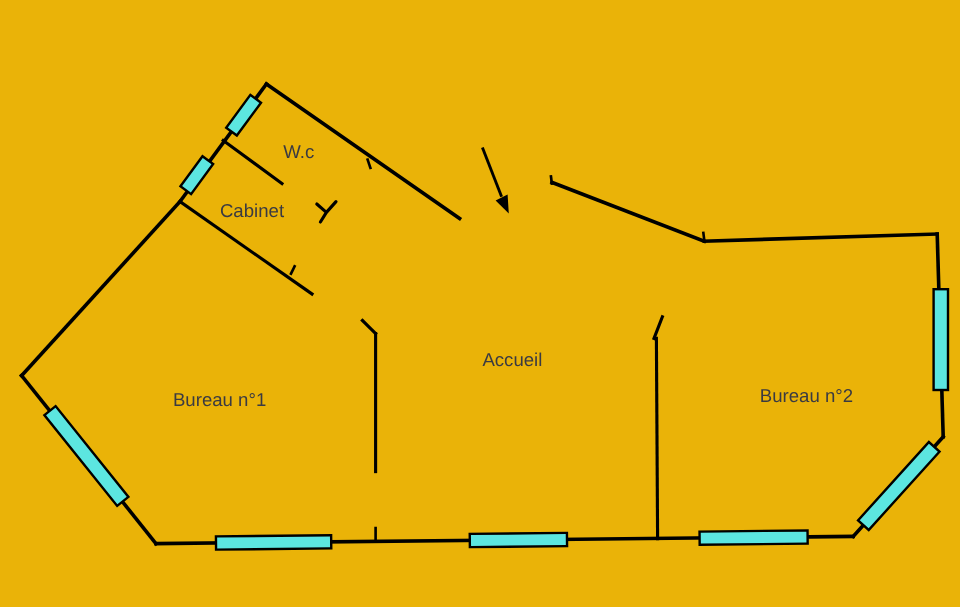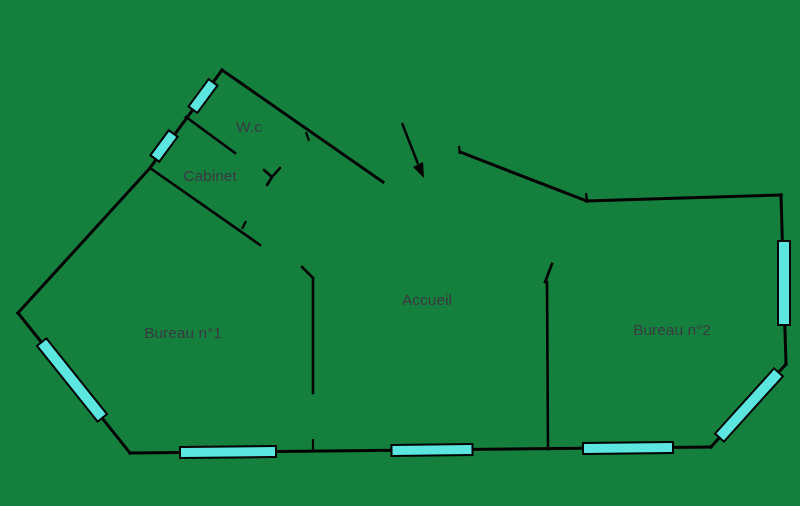--- a/index.html
+++ b/index.html
@@ -18,21 +18,21 @@
   .labels text {
     font-family: "Liberation Sans", sans-serif;
     font-size: 15.5px;
     fill: #3a3a42;
     text-anchor: middle;
   }
 </style>
 </head>
 <body>
 
-<div class="stage" style="background: #15803d;">
+<div class="stage" style="background: #eab308;">
   <svg id="plan-svg" width="800" height="506" viewBox="0 0 800 506">
     <g id="walls-layer">
         <line x1="222" y1="70" x2="150" y2="168" stroke="#000000" stroke-width="3" stroke-linecap="square"></line>
         <line x1="150" y1="168" x2="18" y2="313" stroke="#000000" stroke-width="3" stroke-linecap="square"></line>
         <line x1="18" y1="313" x2="130" y2="453" stroke="#000000" stroke-width="3" stroke-linecap="square"></line>
         <line x1="130" y1="453" x2="711" y2="447" stroke="#000000" stroke-width="3" stroke-linecap="square"></line>
         <line x1="711" y1="447" x2="786" y2="364" stroke="#000000" stroke-width="3" stroke-linecap="square"></line>
         <line x1="786" y1="364" x2="781" y2="195" stroke="#000000" stroke-width="3" stroke-linecap="square"></line>
         <line x1="781" y1="195" x2="587" y2="201" stroke="#000000" stroke-width="3" stroke-linecap="square"></line>
         <line x1="587" y1="201" x2="460" y2="152" stroke="#000000" stroke-width="3" stroke-linecap="square"></line>

